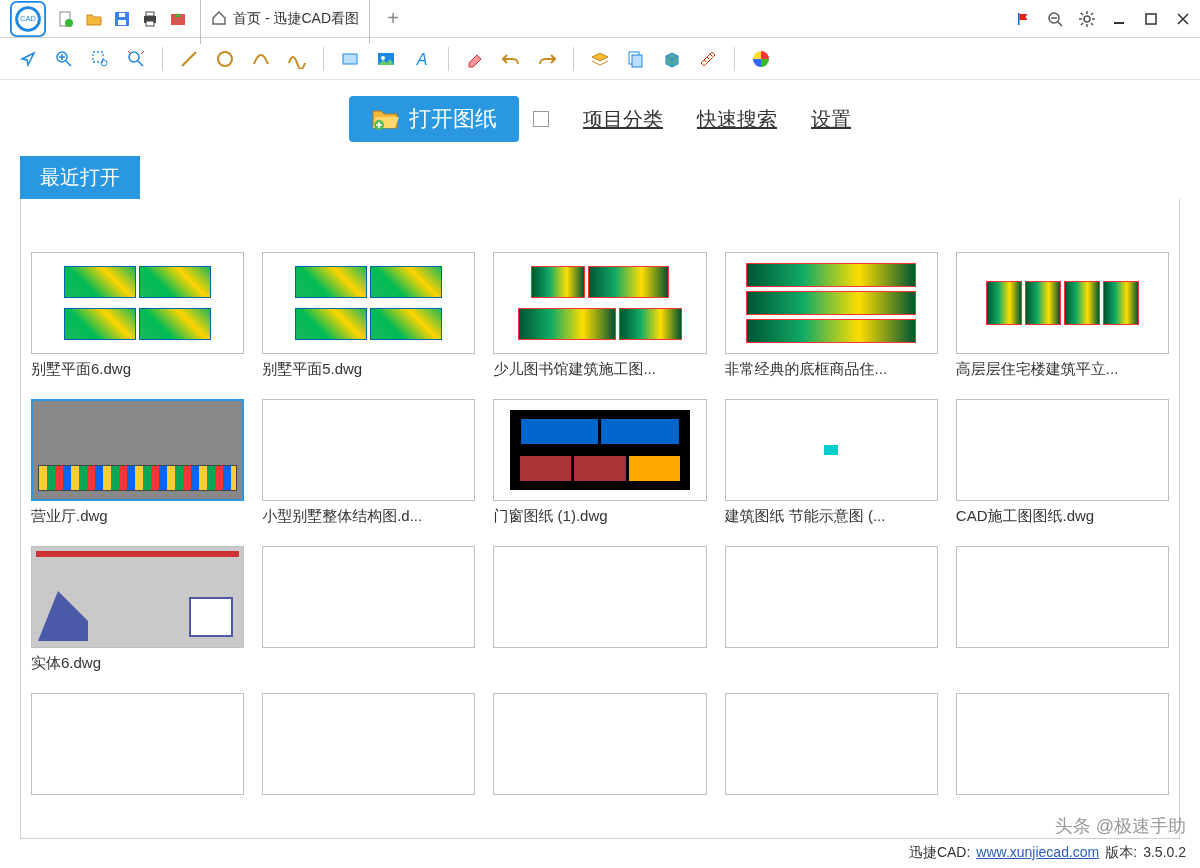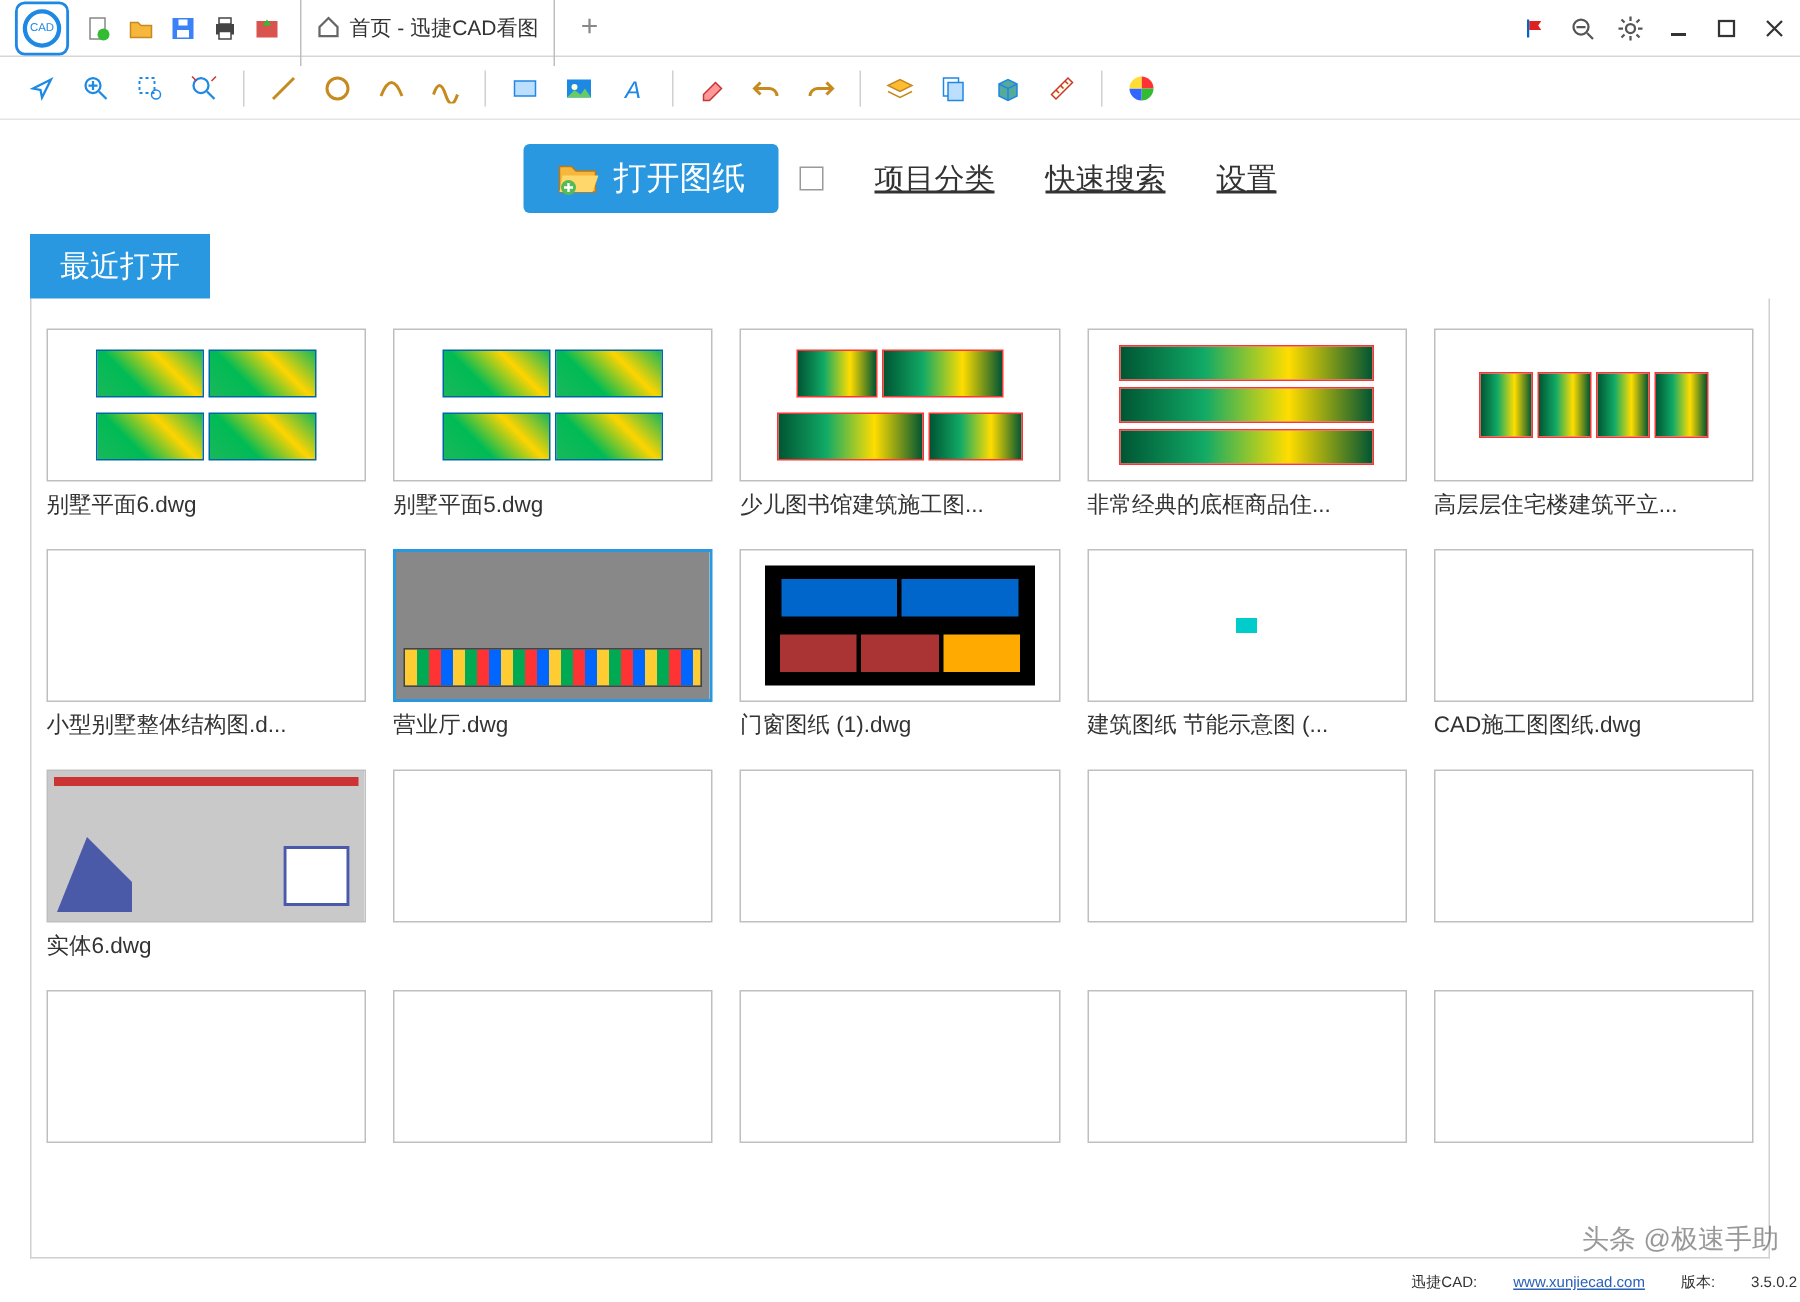--- a/index.html
+++ b/index.html
@@ -18,30 +18,30 @@
 .toolbar .sep { width: 1px; height: 24px; background: #d0d0d0; margin: 0 4px; }
 .main { padding: 16px 20px; }
 .action-row { display: flex; justify-content: center; gap: 14px; margin-bottom: 14px; }
 .open-btn { background: #2a98e0; color: #fff; border: none; height: 46px; padding: 0 22px; font-size: 22px; display: flex; align-items: center; gap: 10px; border-radius: 4px; cursor: pointer; }
 .open-btn .folder-icon { width: 28px; height: 24px; }
 .link-row { display: flex; align-items: center; gap: 14px; font-size: 20px; color: #333; }
 .link-row .chk { width: 16px; height: 16px; border: 1px solid #999; }
 .link-row .lnk { text-decoration: underline; cursor: pointer; margin-left: 20px; }
 .recent-tab { display: inline-block; background: #2a98e0; color: #fff; font-size: 20px; padding: 8px 20px; }
 .inner-frame { border: 1px solid #cfcfcf; border-top: none; padding: 20px 10px 10px; min-height: 640px; }
-.grid { display: grid; grid-template-columns: repeat(5, 1fr); gap: 20px 18px; }
+.grid { display: grid; grid-template-columns: repeat(5, 1fr); gap: 20px 18px; margin-top: 33px; }
 .card { display: flex; flex-direction: column; gap: 6px; cursor: pointer; }
 .thumb { border: 1px solid #bfbfbf; height: 102px; background: #fff; display: flex; align-items: center; justify-content: center; overflow: hidden; }
 .thumb.sel { border: 2px solid #2a98e0; }
 .thumb-inner { width: 85%; height: 80%; display: flex; flex-wrap: wrap; gap: 3px; align-items: center; justify-content: center; }
 .mini-block { background: linear-gradient(45deg,#1ab85a,#0b5,#ffd400,#1ab85a); border: 1px solid #06a; flex: 0 0 40%; height: 40%; }
 .mini-block.dark { background: linear-gradient(90deg,#053,#1a6,#fd0,#053); border-color:#f33; }
 .cad-strip { width:95%; height:26px; background: repeating-linear-gradient(90deg,#fc3 0 8px,#0a5 8px 16px,#f33 16px 24px,#06f 24px 32px); border:1px solid #444;}
 .fname { font-size: 15px; color: #333; white-space: nowrap; overflow: hidden; text-overflow: ellipsis; }
-.footer { position: absolute; bottom: 6px; right: 2px; font-size: 10px; color: #333; display: flex; gap: 24px; align-items: baseline; }
+.footer { position: absolute; bottom: 6px; right: 14px; font-size: 14px; color: #333; display: flex; gap: 6px; align-items: baseline; }
 .footer .url { text-decoration: underline; color: #2a60b8; }
 .watermark { position: absolute; bottom: 30px; right: 14px; font-size: 18px; color: #555; opacity: .6; pointer-events: none; }
 </style>
 </head>
 <body>
 
 <div class="titlebar">
   <div class="app-logo">
     <svg viewBox="0 0 40 40">
         <rect x="2" y="2" width="36" height="36" rx="6" fill="#fff" stroke="#1e88e5" stroke-width="2"></rect>
@@ -318,30 +318,30 @@
             <div class="thumb-inner">
               <div class="mini-block dark" style="flex-basis:20%;height:55%"></div>
               <div class="mini-block dark" style="flex-basis:20%;height:55%"></div>
               <div class="mini-block dark" style="flex-basis:20%;height:55%"></div>
               <div class="mini-block dark" style="flex-basis:20%;height:55%"></div>
             </div>
           </div>
           <div class="fname">高层层住宅楼建筑平立...</div>
         </div>
         <div class="card">
-          <div class="thumb"></div>
-          <div class="fname">小型别墅整体结构图.d...</div>
-        </div>
-        <div class="card">
           <div class="thumb sel">
             <div style="width:100%;height:100%;background:#888;display:flex;align-items:flex-end;justify-content:center;padding-bottom:8px">
               <div class="cad-strip"></div>
             </div>
           </div>
           <div class="fname">营业厅.dwg</div>
+        </div>
+        <div class="card">
+          <div class="thumb"></div>
+          <div class="fname">小型别墅整体结构图.d...</div>
         </div>
         <div class="card">
           <div class="thumb">
             <div class="thumb-inner" style="background:#000;padding:4px">
               <div style="flex-basis:45%;height:35%;background:#06c"></div>
               <div style="flex-basis:45%;height:35%;background:#06c"></div>
               <div style="flex-basis:30%;height:35%;background:#a33"></div>
               <div style="flex-basis:30%;height:35%;background:#a33"></div>
               <div style="flex-basis:30%;height:35%;background:#fa0"></div>
             </div>

